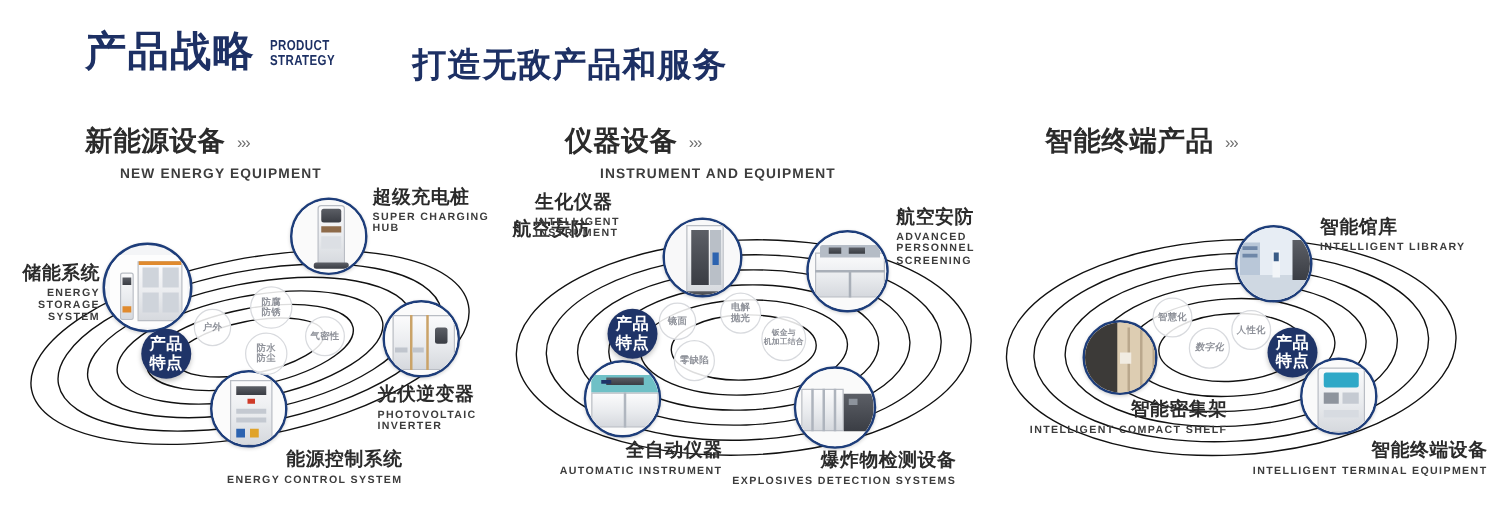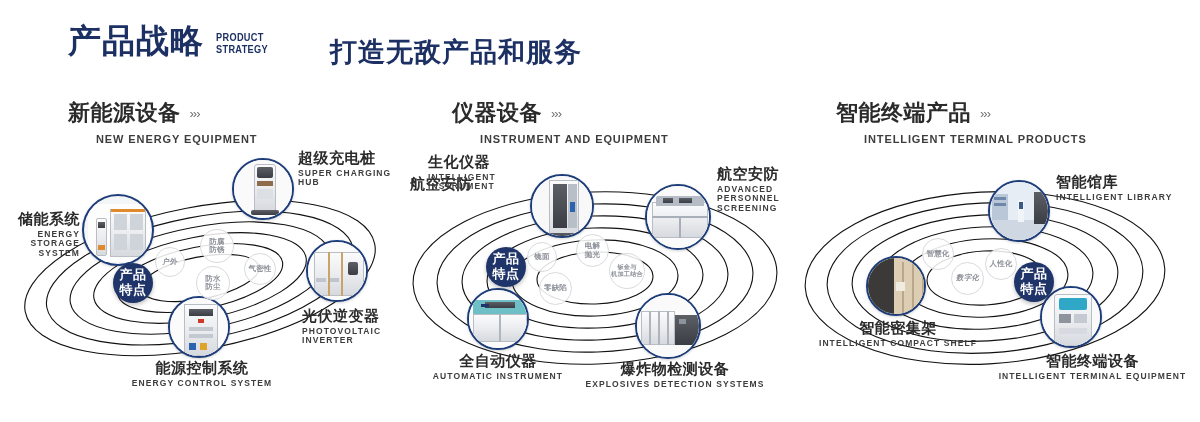--- a/index.html
+++ b/index.html
@@ -58,21 +58,21 @@
     background: #f4f5f7;
     box-shadow: 0 1px 3px rgba(0,0,0,.18);
   }
   .node .art { position: absolute; inset: 0; }
 
   
   .nlabel { position: absolute; line-height: 1.12; }
   .nlabel .cn { display: block; font-size: 15px; font-weight: 700; color: #2b2b2b; letter-spacing: .5px; white-space: nowrap; }
   .nlabel .en { display: block; margin-top: 2px; font-size: 8.5px; font-weight: 700; color: #3d3d3d; letter-spacing: 1.1px; }
   .nlabel.rt-al { text-align: right; }
-  .nlabel.ctr { text-align: center; }
+  .nlabel.ctr { text-align: right; }
 
   
   .bub {
     position: absolute; border-radius: 50%;
     border: 1px solid #d8dade; background: rgba(255,255,255,.86);
     display: flex; align-items: center; justify-content: center; text-align: center;
     color: #8e9199; font-size: 7.5px; font-weight: 700; line-height: 1.12;
     letter-spacing: .2px;
   }
   .bub.core {
@@ -106,21 +106,20 @@
     <span class="en">NEW ENERGY EQUIPMENT</span>
   </div>
 
   <div class="sec-head" style="left:452px; top:98px;">
     <span class="cn">仪器设备</span><span class="chev">›››</span>
     <span class="en">INSTRUMENT AND EQUIPMENT</span>
   </div>
 
   <div class="sec-head" style="left:836px; top:98px;">
     <span class="cn">智能终端产品</span><span class="chev">›››</span>
-    <span class="en">INTELLIGENT TERMINAL PRODUCTS</span>
   </div>
 
   <div class="diagram" id="diagram-1">
     <svg class="orbits" viewBox="0 0 400 260">
       <g fill="none" stroke="#111111" stroke-width="1.1" transform="rotate(-11 200 130)">
         <ellipse cx="200" cy="130" rx="60" ry="21"></ellipse>
         <ellipse cx="200" cy="130" rx="84" ry="31"></ellipse>
         <ellipse cx="200" cy="130" rx="108" ry="41"></ellipse>
         <ellipse cx="200" cy="130" rx="132" ry="51"></ellipse>
         <ellipse cx="200" cy="130" rx="156" ry="61"></ellipse>

